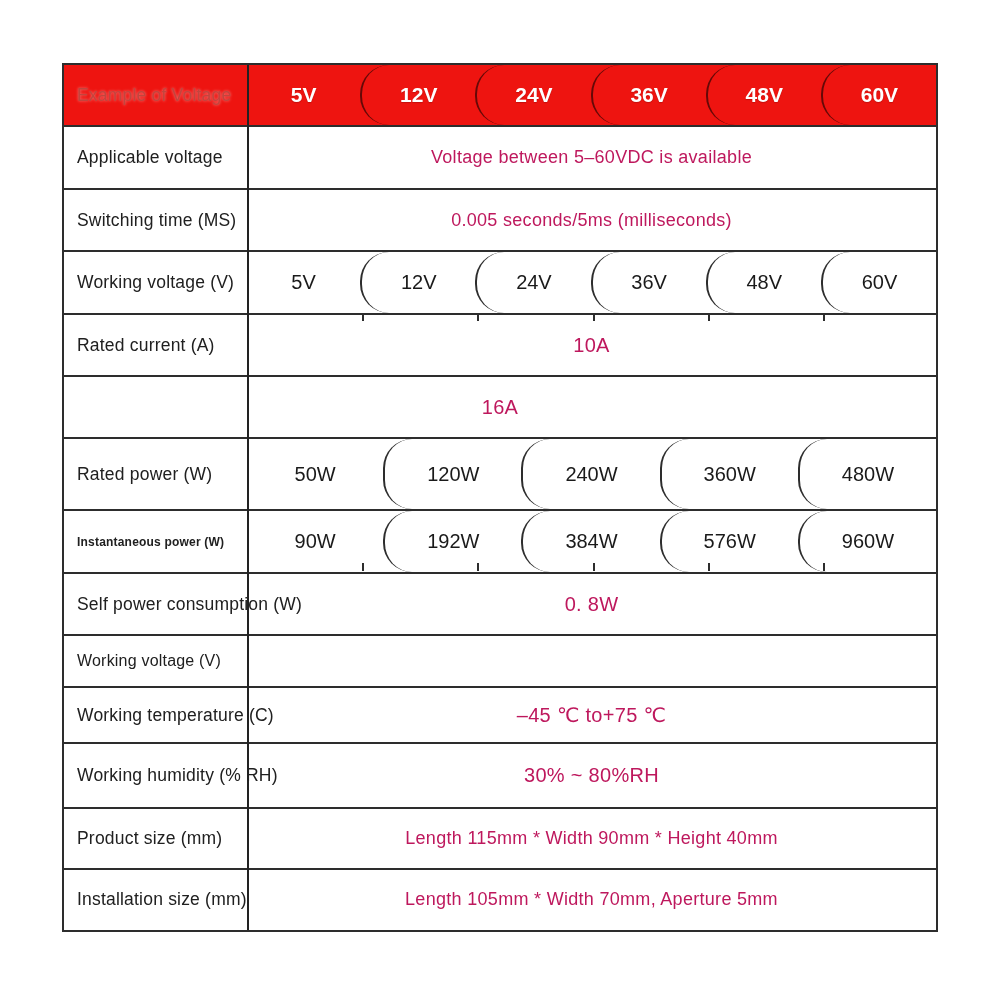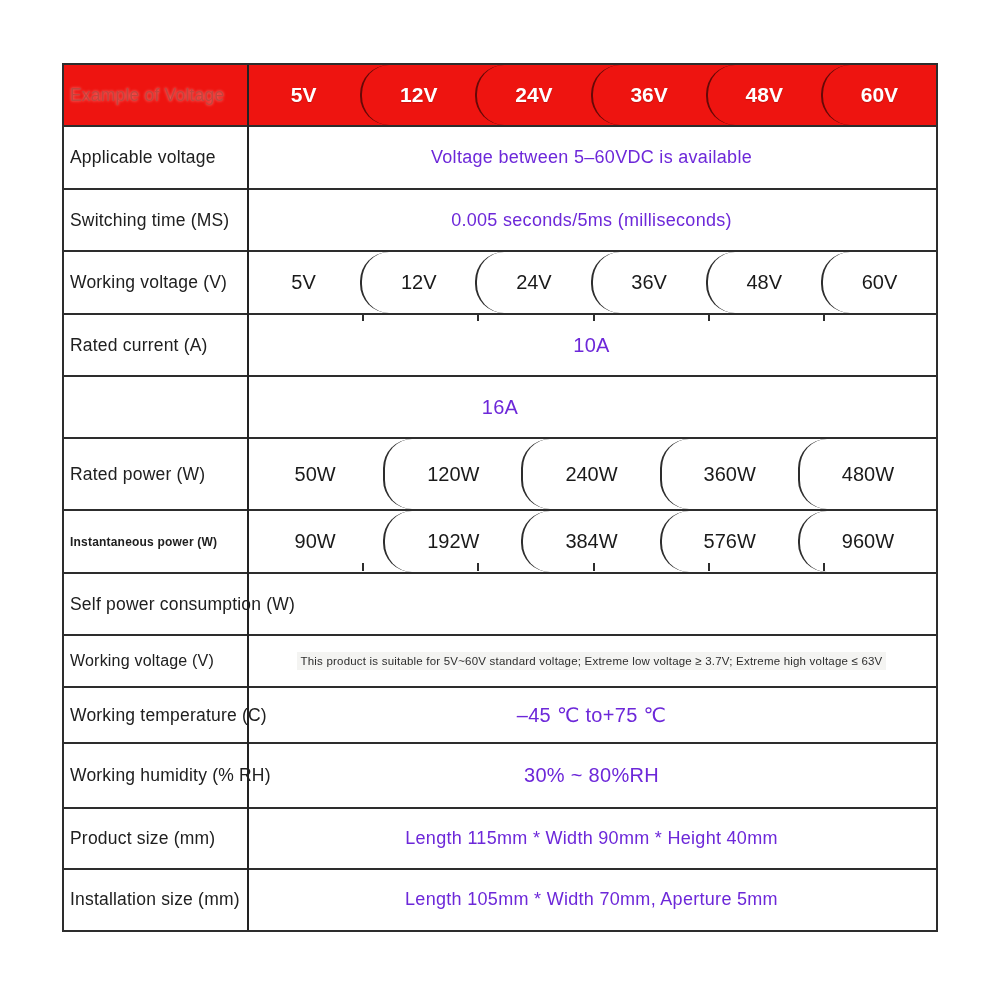--- a/index.html
+++ b/index.html
@@ -27,35 +27,35 @@
     position:relative;
   }
   .row:first-child{border-top:none;}
   .cell{
     display:flex;align-items:center;
     box-sizing:border-box;
     min-width:0;
   }
   .label-cell{
     width:183px;flex:0 0 183px;
-    padding-left:6px;
+    padding-left:13px;
     font-size:17.5px;
     letter-spacing:.2px;
     white-space:nowrap;
     overflow:visible;
     position:relative;z-index:2;
     color:#202020;
   }
   .value-cell{
     flex:1;
     justify-content:center;
     text-align:center;
     font-size:18px;
     letter-spacing:.3px;
-    color:#6d28d9;
+    color:#be185d;
   }
   .vcol{
     flex:1;
     justify-content:center;
     text-align:center;
     font-size:20px;
     color:#1a1a1a;
     border-radius:29px;
   }
   .vcol + .vcol{border-left:2px solid #2d2d2d;}
@@ -168,27 +168,25 @@
       <div class="cell label-cell small-label">Instantaneous power (W)</div>
       <div class="cell vcol">90W</div>
       <div class="cell vcol">192W</div>
       <div class="cell vcol">384W</div>
       <div class="cell vcol">576W</div>
       <div class="cell vcol">960W</div>
     </div>
 
     <div class="row" style="height:62px">
       <div class="cell label-cell">Self power consumption (W)</div>
+      <div class="cell value-cell big-val">0. 8W</div>
     </div>
 
     <div class="row" style="height:52px">
       <div class="cell label-cell note-label">Working voltage (V)</div>
-      <div class="cell value-cell note-value">
-          <span>This product is suitable for 5V~60V standard voltage; Extreme low voltage ≥ 3.7V; Extreme high voltage ≤ 63V</span>
-        </div>
     </div>
 
     <div class="row" style="height:56px">
       <div class="cell label-cell">Working temperature (C)</div>
       <div class="cell value-cell big-val">–45 ℃ to+75 ℃</div>
     </div>
 
     <div class="row" style="height:65px">
       <div class="cell label-cell">Working humidity (% RH)</div>
       <div class="cell value-cell big-val">30% ~ 80%RH</div>

